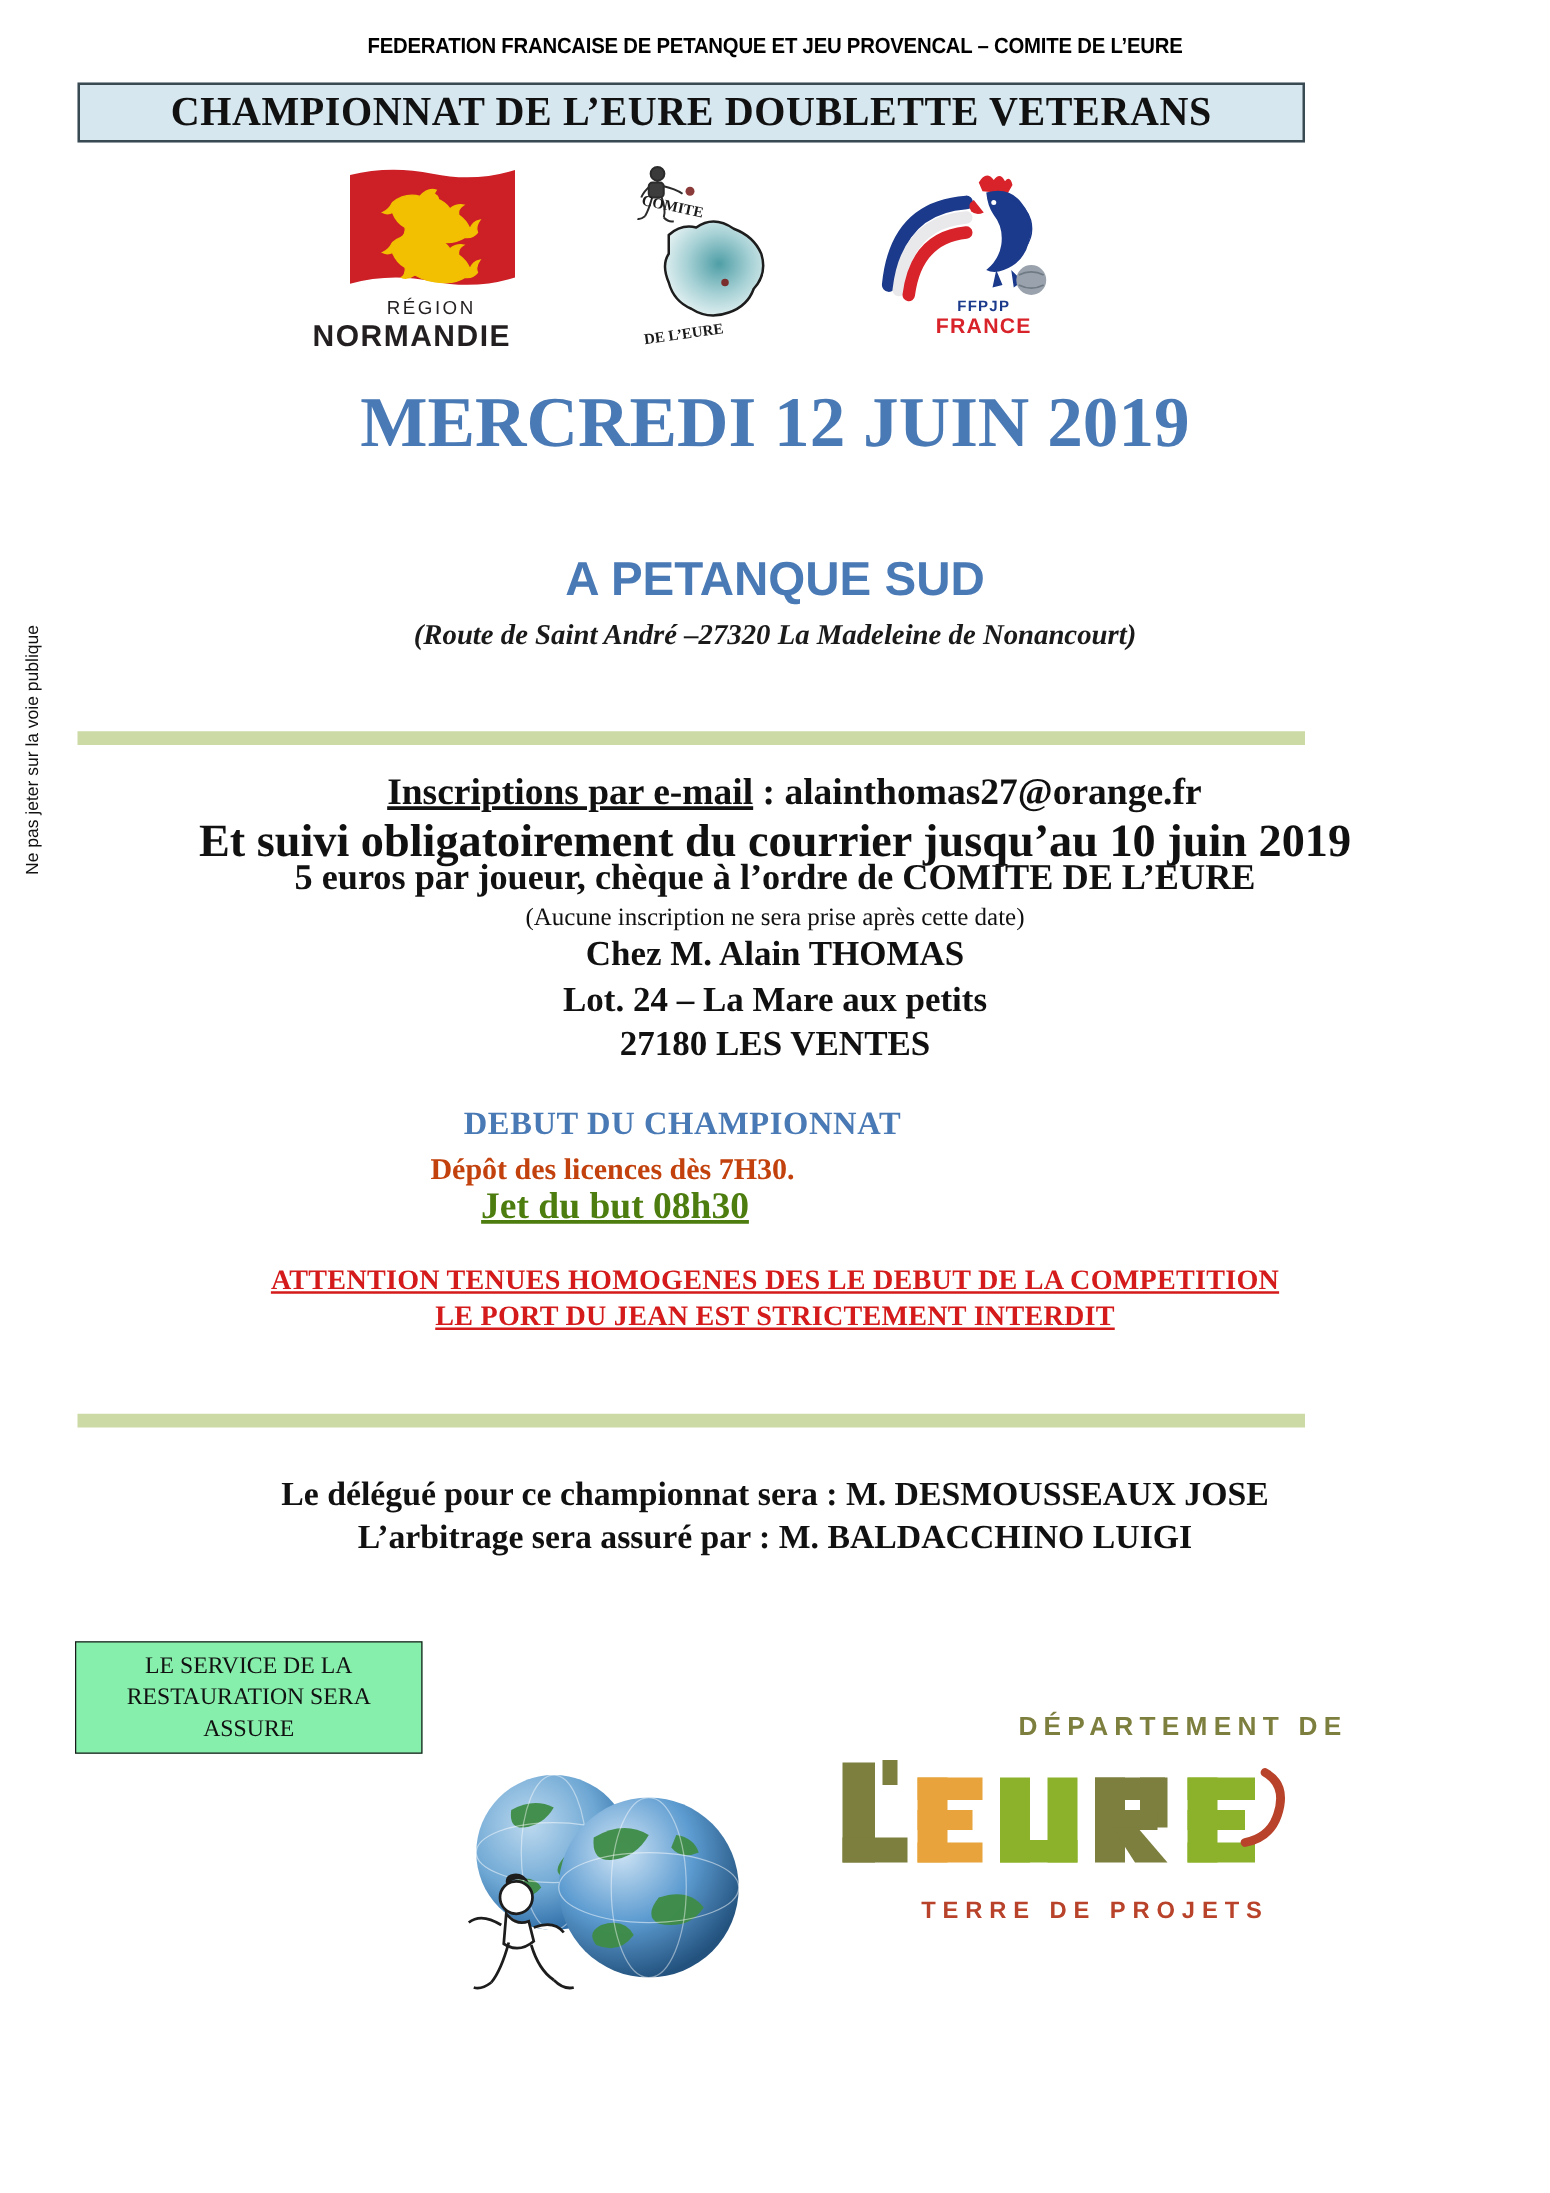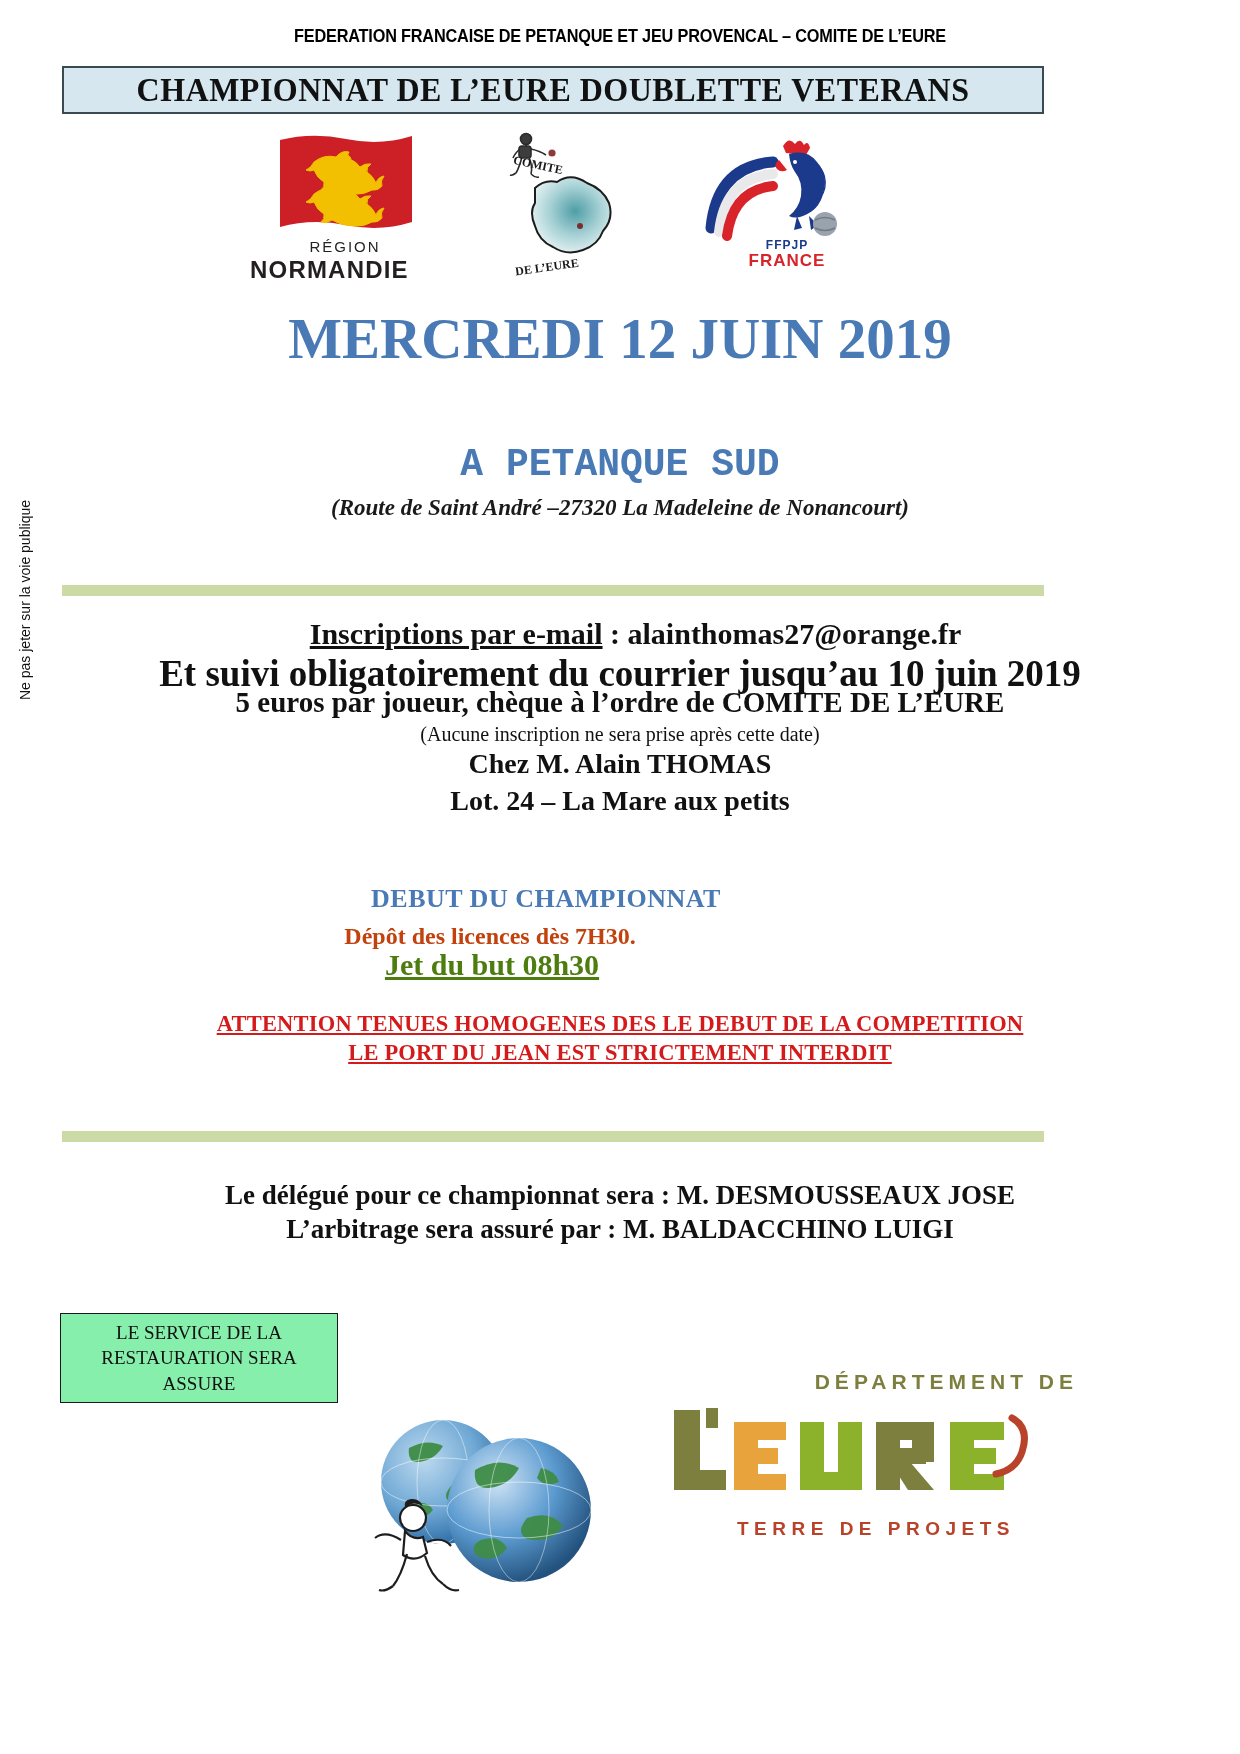--- a/index.html
+++ b/index.html
@@ -74,21 +74,21 @@
   }
 
   
   .date-main {
     position:absolute; top:306px; left:0; width:1240px; text-align:center;
     font-family:"Liberation Serif", serif; font-weight:bold;
     font-size:57px; color:#4a7ab5; letter-spacing:0px;
   }
   .venue {
     position:absolute; top:443px; left:0; width:1240px; text-align:center;
-    font-family:Liberation Mono, monospace; font-weight:bold;
+    font-family:Liberation Sans, sans-serif; font-weight:bold;
     font-size:38px; color:#4a7ab5;
   }
   .venue-address {
     position:absolute; top:495px; left:0; width:1240px; text-align:center;
     font-family:"Liberation Serif", serif; font-weight:bold; font-style:italic;
     font-size:23px; color:#1a1a1a;
   }
 
   
   .sep {
@@ -275,20 +275,21 @@
 
   <div class="sep sep-top"></div>
   <div class="sep sep-bottom"></div>
 
   <div class="reg reg-line1"><span class="u">Inscriptions par e-mail</span><span> : alainthomas27@orange.fr</span></div>
   <div class="reg reg-line2">Et suivi obligatoirement du courrier jusqu’au 10 juin 2019</div>
   <div class="reg reg-line3">5 euros par joueur, chèque à l’ordre de COMITE DE L’EURE</div>
   <div class="reg reg-line4">Chez M. Alain THOMAS</div>
   <div class="reg reg-note">(Aucune inscription ne sera prise après cette date)</div>
   <div class="reg reg-line5">Lot. 24 – La Mare aux petits</div>
+  <div class="reg reg-line6">27180 LES VENTES</div>
 
   <div class="start-title">DEBUT DU CHAMPIONNAT</div>
   <div class="start-line1">Dépôt des licences dès 7H30.</div>
   <div class="start-line2"><span>Jet du but 08h30</span></div>
 
   <div class="warn warn-1"><span>ATTENTION TENUES HOMOGENES DES LE DEBUT DE LA COMPETITION</span></div>
   <div class="warn warn-2"><span>LE PORT DU JEAN EST STRICTEMENT INTERDIT</span></div>
 
   <div class="deleg deleg-1">Le délégué pour ce championnat sera : M. DESMOUSSEAUX JOSE</div>
   <div class="deleg deleg-2">L’arbitrage sera assuré par : M. BALDACCHINO LUIGI</div>

